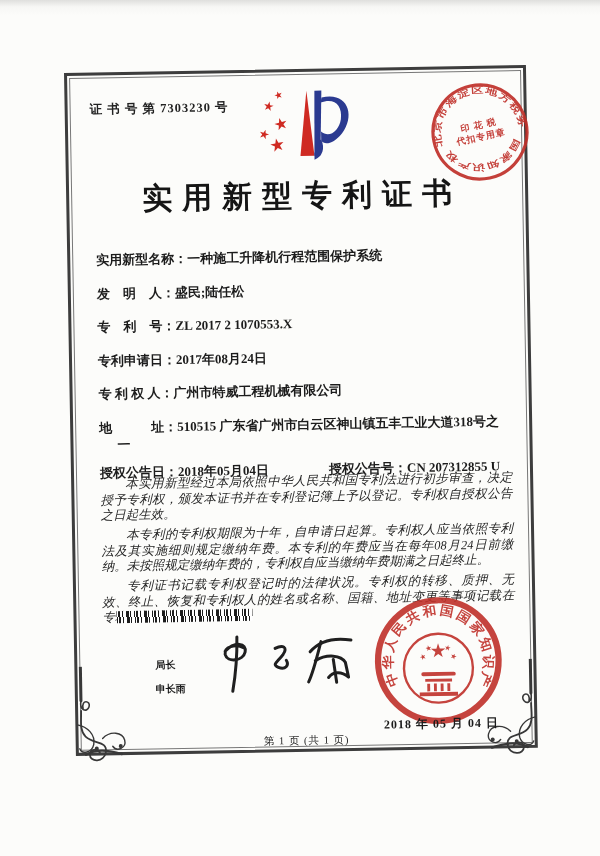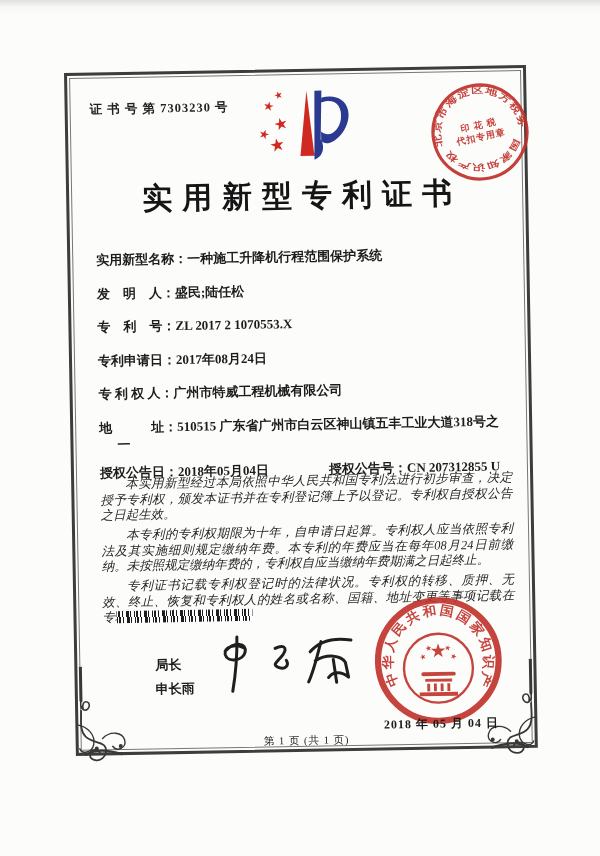--- a/index.html
+++ b/index.html
@@ -24,21 +24,21 @@
   .frow .lab{white-space:pre;}
   .addr-l2{display:block;margin-left:18px;}
   .grant{display:flex;}
   .grant .g2{margin-left:60px;}
   .paras{position:absolute;left:26px;right:18px;top:402px;font-size:12.5px;line-height:15.5px;
          font-style:italic;font-weight:500;color:#262626;text-align:justify;}
   .paras p{text-indent:2em;margin-bottom:4.5px;}
   .barcode{position:absolute;left:40px;top:536px;width:136px;height:12px;background:
      repeating-linear-gradient(90deg,#1c1c1c 0 1px,#fff 1px 2px,#1c1c1c 2px 4px,#fff 4px 6px,
        #1c1c1c 6px 7px,#fff 7px 10px,#1c1c1c 10px 13px,#fff 13px 14px,#1c1c1c 14px 15px,#fff 15px 18px);}
-  .signer{position:absolute;left:78px;top:579px;font-size:13px;font-weight:bold;color:#1d1d1d;line-height:24px;}
+  .signer{position:absolute;left:78px;top:579px;font-size:10px;font-weight:bold;color:#1d1d1d;line-height:24px;}
   .signature{position:absolute;left:138px;top:556px;}
   .big-seal{position:absolute;left:294px;top:522px;opacity:.9;}
   .seal-date{position:absolute;left:288px;top:646px;width:150px;text-align:center;font-size:12px;
              font-weight:bold;color:#1b1b1b;letter-spacing:1px;z-index:5;}
   .page-foot{position:absolute;left:0;right:0;top:662px;text-align:center;font-size:10.5px;color:#242424;letter-spacing:1px;}
   .flourish{position:absolute;bottom:-10px;}
   .flourish.fl-left{left:-6px;}
   .flourish.fl-right{right:-6px;transform:scaleX(-1);}
   .tax-stamp{position:absolute;left:428px;top:80px;transform:rotate(-12deg);opacity:.92;z-index:6;}
   .scan-footer{position:absolute;left:0;right:0;top:798px;height:58px;}

